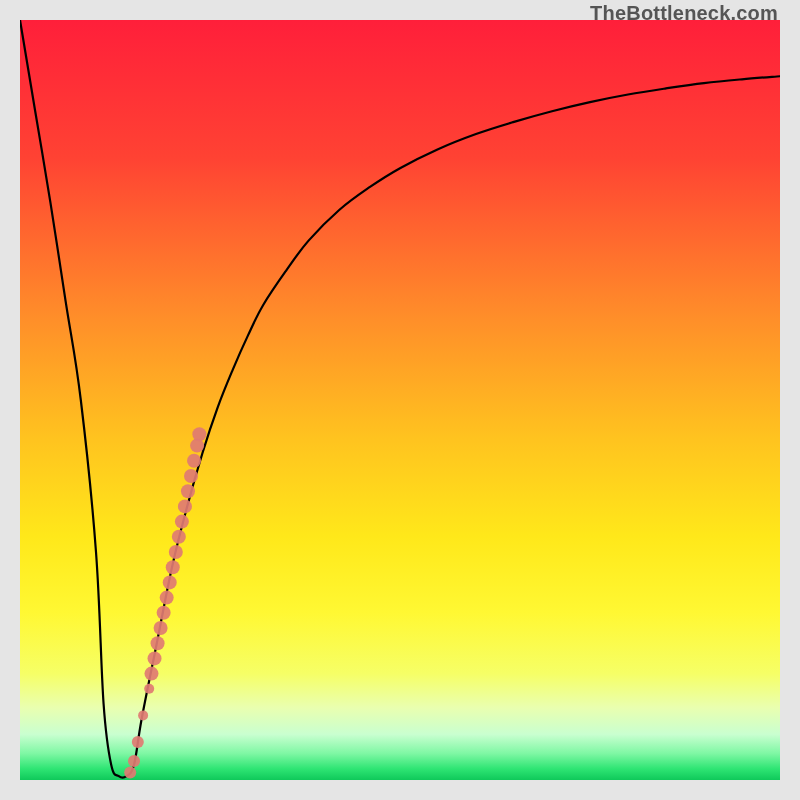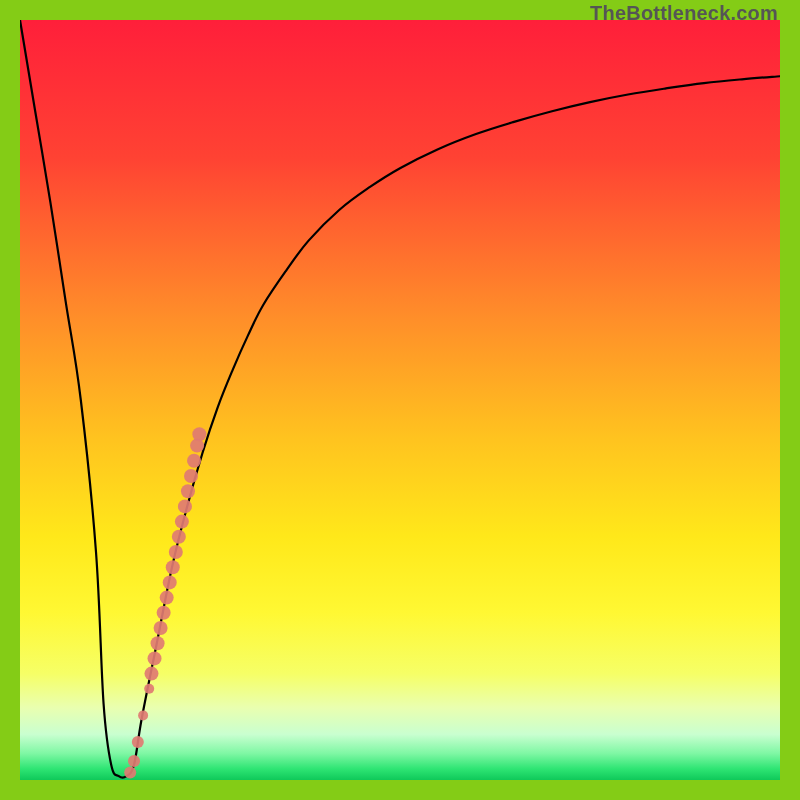--- a/index.html
+++ b/index.html
@@ -8,21 +8,21 @@
     width: 800px;
     height: 800px;
     overflow: hidden;
     background: #000;
     font-family: Arial, Helvetica, sans-serif;
   }
   .frame {
     position: absolute;
     left: 0; top: 0;
     width: 800px; height: 800px;
-    background: #84cc16;
+    background: #e5e5e5;
   }
   .plot {
     position: absolute;
     left: 20px;
     top: 20px;
     width: 760px;
     height: 760px;
     overflow: hidden;
   }
   .watermark {

